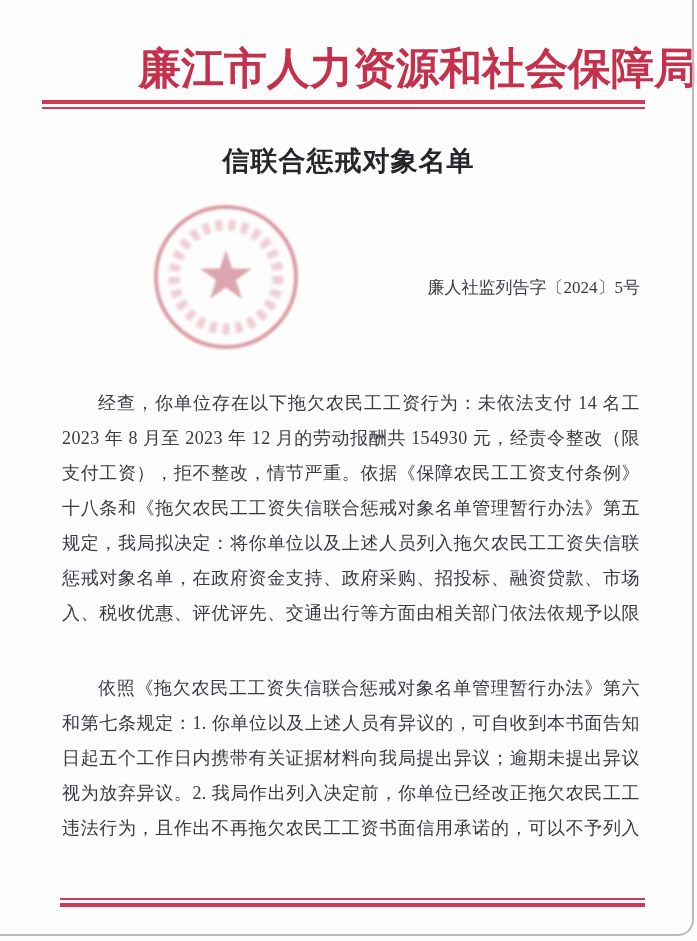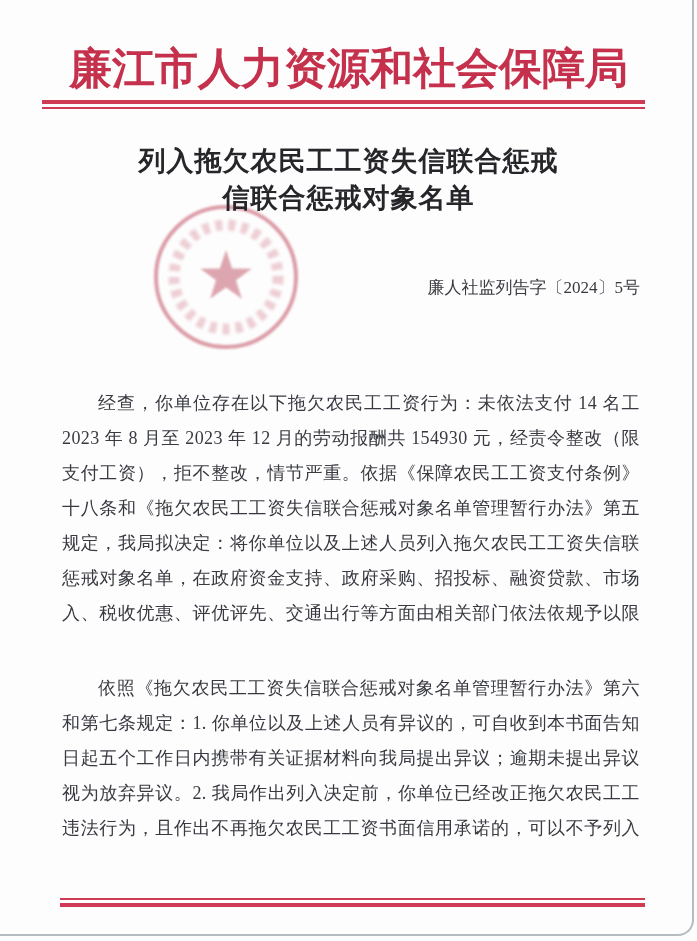--- a/index.html
+++ b/index.html
@@ -17,21 +17,21 @@
     top: -30px; left: -10px; right: 3px; bottom: 5px;
     border-right: 2px solid #b5bbbe;
     border-bottom: 2px solid #b5bbbe;
     border-bottom-right-radius: 16px;
     border-bottom-left-radius: 8px;
     pointer-events: none;
   }
   .agency {
     position: absolute;
     top: 40px; left: 0; width: 100%;
-    text-align: center;
+    text-align: right;
     font-size: 43px;
     font-weight: bold;
     color: #c5314c;
     white-space: nowrap;
   }
   .header-rule { position: absolute; top: 100px; left: 42px; width: 603px; }
   .header-rule .thick { height: 4px; background: #cf3a55; }
   .header-rule .gap   { height: 3px; }
   .header-rule .thin  { height: 2px; background: #cf3a55; }
 
@@ -111,21 +111,20 @@
   </svg>
 
   <div class="agency">廉江市人力资源和社会保障局</div>
   <div class="header-rule">
     <div class="thick"></div>
     <div class="gap"></div>
     <div class="thin"></div>
   </div>
 
   <div class="doc-title">
-    <div>列入拖欠农民工工资失信联合惩戒</div>
     <div>信联合惩戒对象名单</div>
   </div>
 
   <div class="doc-number">廉人社监列告字〔2024〕5号</div>
 
 
   <div class="para para1">
       <div class="line">经查，你单位存在以下拖欠农民工工资行为：未依法支付 14 名工人</div>
       <div class="line">2023 年 8 月至 2023 年 12 月的劳动报酬共 154930 元，经责令整改（限期</div>
       <div class="line">支付工资），拒不整改，情节严重。依据《保障农民工工资支付条例》第四</div>

